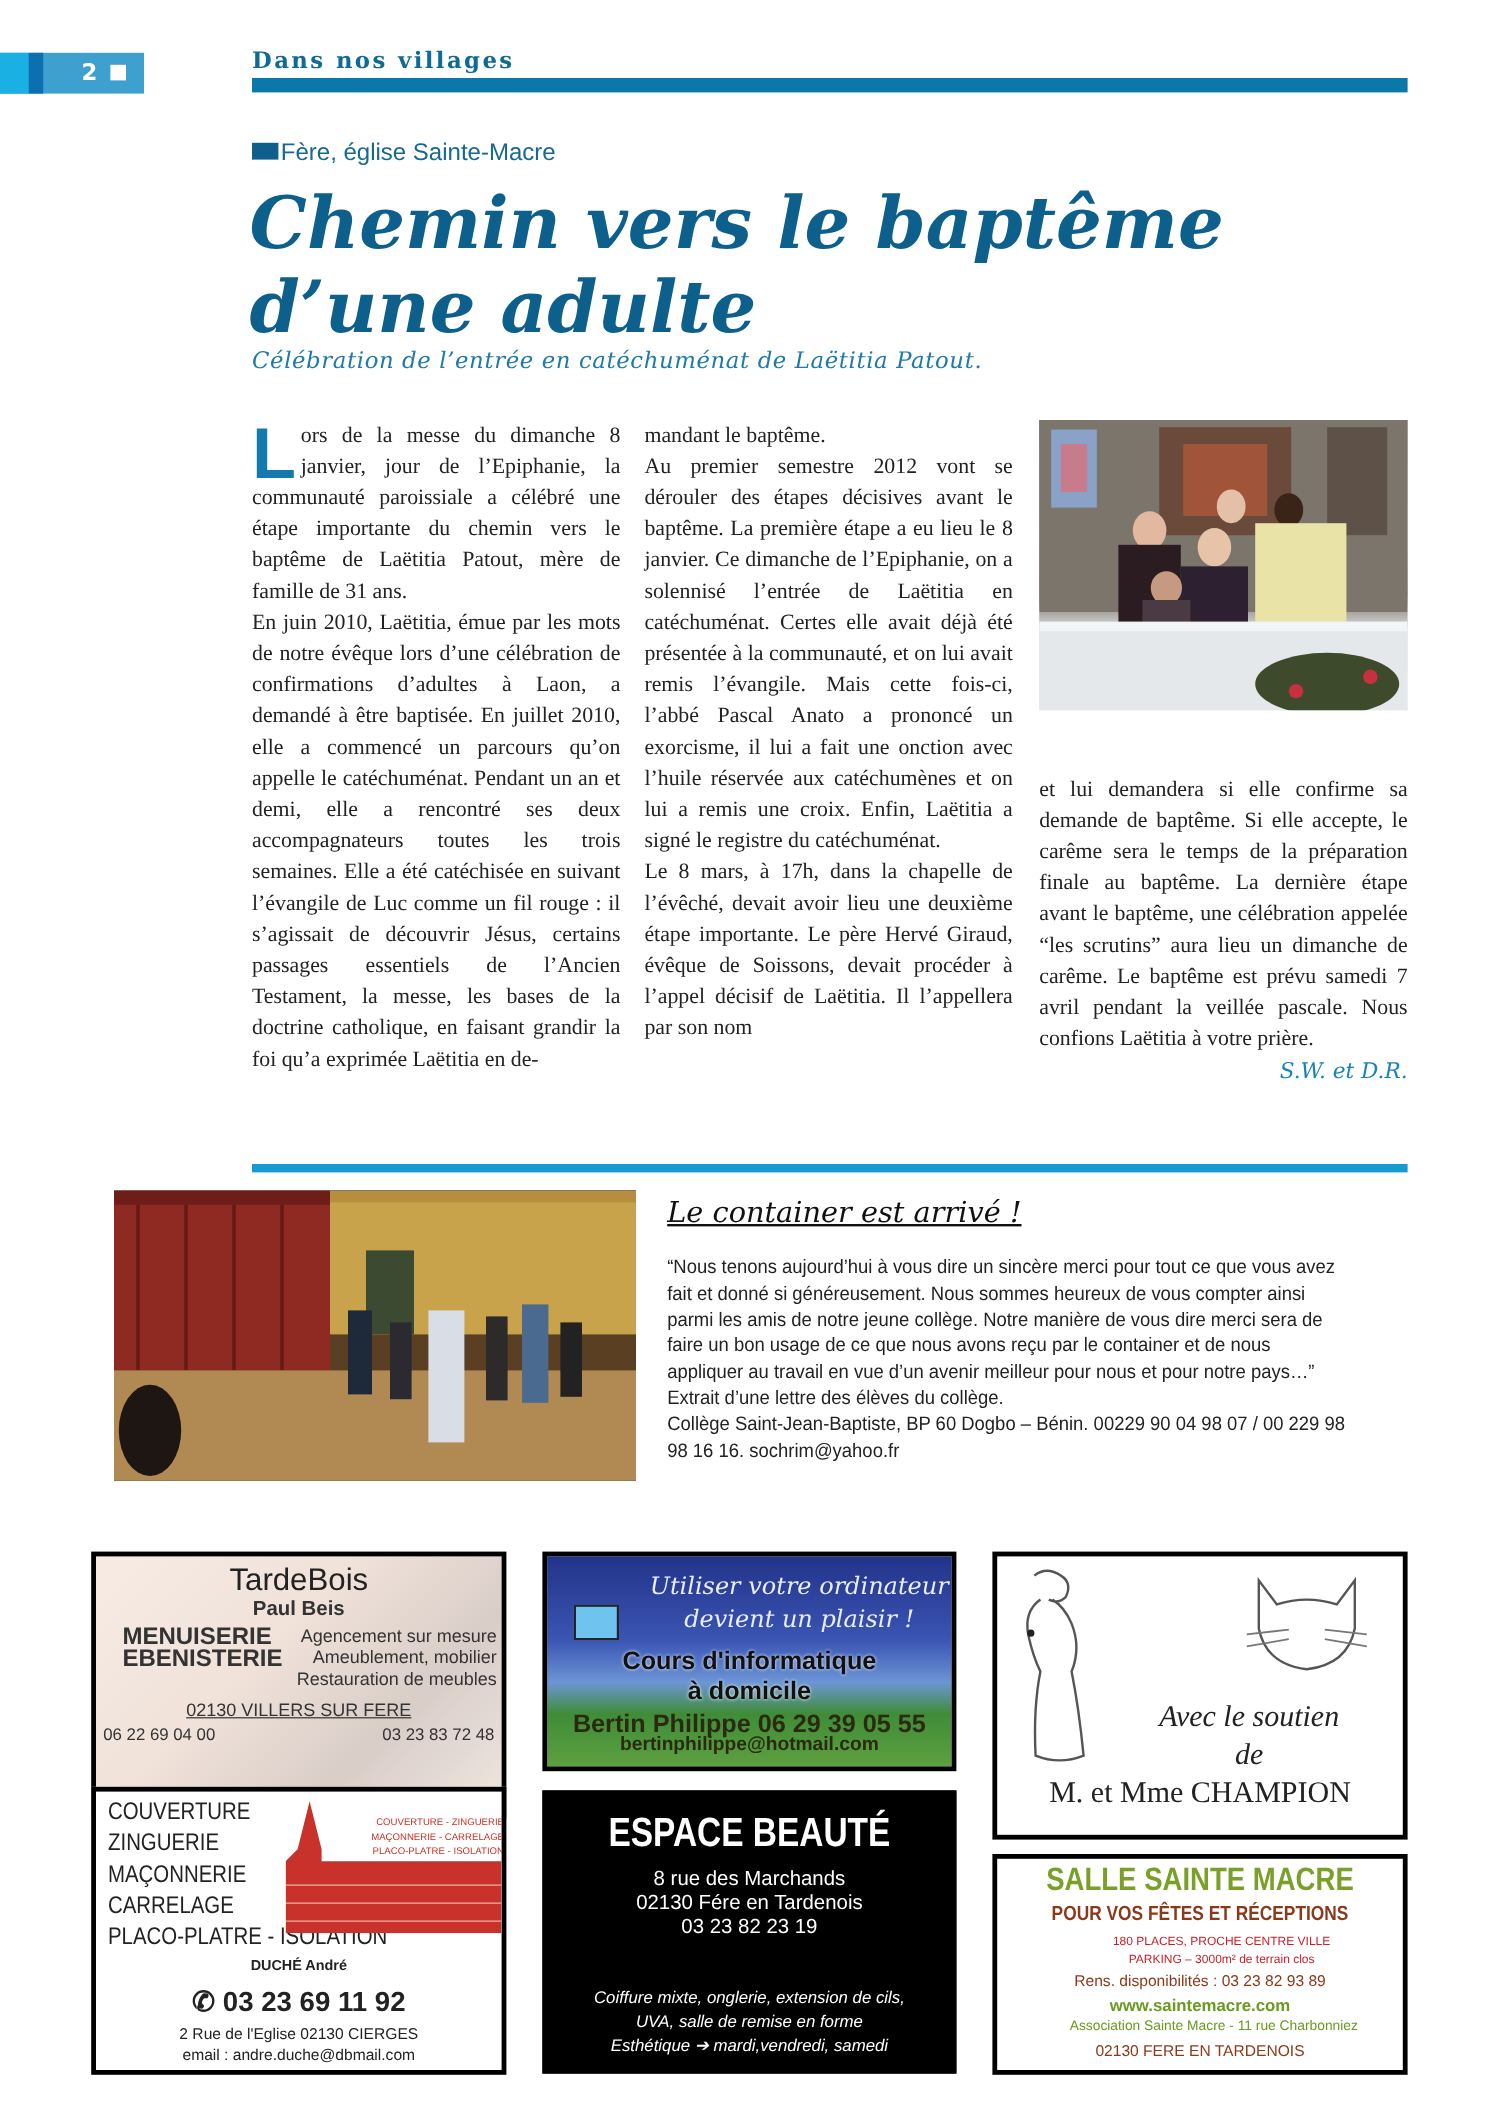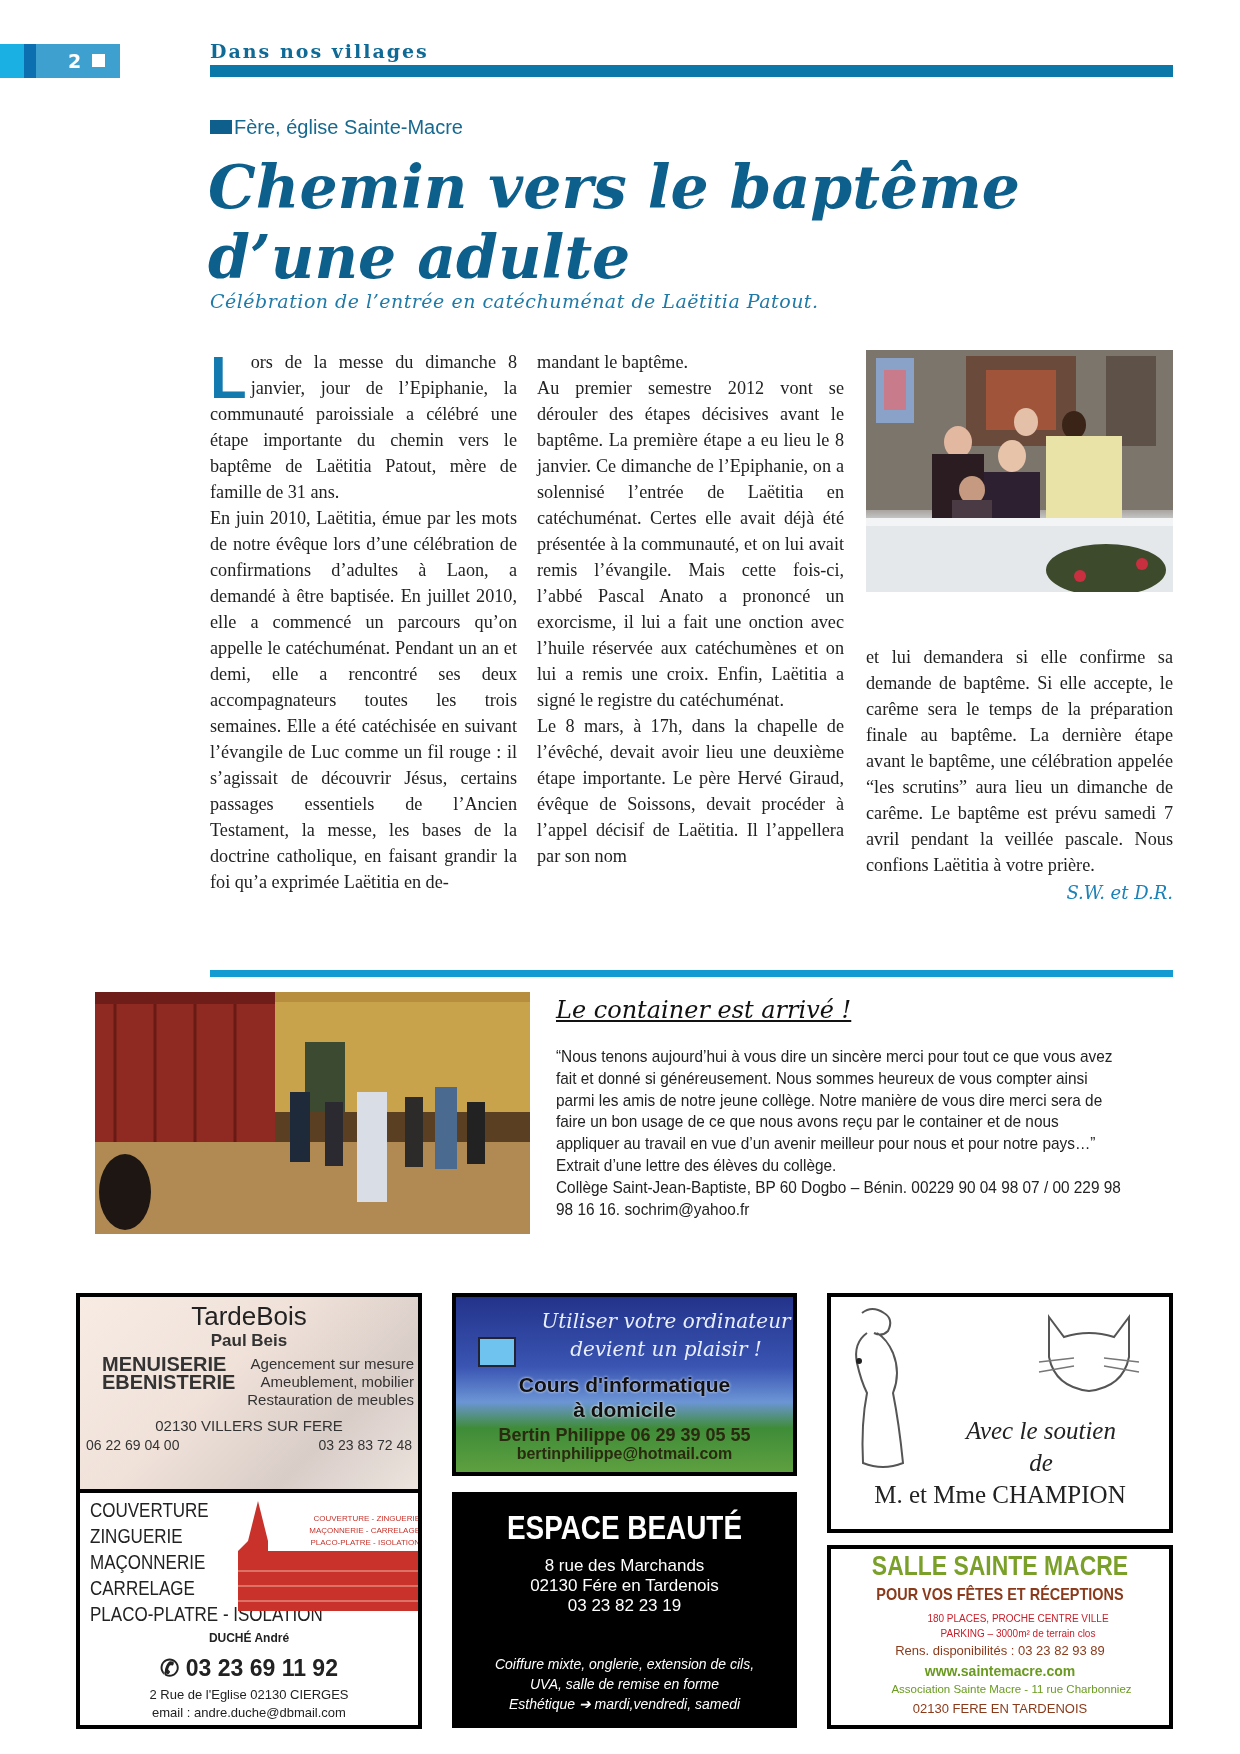--- a/index.html
+++ b/index.html
@@ -136,35 +136,35 @@
   <div class="cnt" style="top:34px;font-size:17px;font-weight:bold;color:#333;">Paul Beis</div>
   <div class="abs" style="left:6px;top:58px;font-size:20px;font-weight:bold;color:#333;line-height:18px;margin-left:16px;">
     <div>MENUISERIE</div>
     <div>EBENISTERIE</div>
   </div>
   <div class="abs" style="right:4px;top:58px;font-size:15px;color:#333;line-height:18px;text-align:right;">
     <div>Agencement sur mesure</div>
     <div>Ameublement, mobilier</div>
     <div>Restauration de meubles</div>
   </div>
-  <div class="cnt" style="top:120px;font-size:15px;color:#333;">02130 VILLERS SUR FERE</div>
+  <div class="cnt" style="top:120px;font-size:15px;color:#333;text-decoration:underline;">02130 VILLERS SUR FERE</div>
   <div class="abs" style="left:6px;top:140px;font-size:14px;color:#333;">06 22 69 04 00</div>
   <div class="abs" style="right:6px;top:140px;font-size:14px;color:#333;">03 23 83 72 48</div>
   <div class="cnt" style="top:158px;font-size:14px;color:#333;margin-top:32px;">tardebois@hotmail.fr</div>
 </div>
 
 <div id="ad-info" class="ad">
   <div class="abs" style="left:22px;top:40px;width:34px;height:26px;background:#6fc3ef;border:2px solid #223;"></div>
   <div class="abs" style="left:80px;top:10px;width:260px;text-align:center;font:italic 20px 'DejaVu Serif',serif;color:#e8eefc;line-height:28px;">
     <div>Utiliser votre ordinateur</div>
     <div>devient un plaisir !</div>
   </div>
   <div class="cnt" style="top:76px;font-size:21px;font-weight:bold;color:#111;text-shadow:0 0 3px #fff;">Cours d'informatique</div>
   <div class="cnt" style="top:101px;font-size:21px;font-weight:bold;color:#111;text-shadow:0 0 3px #fff;">à domicile</div>
-  <div class="cnt" style="top:128px;font-size:18px;font-weight:bold;color:#2a2a10;">Bertin Philippe 06 29 39 05 55</div>
+  <div class="cnt" style="top:128px;font-size:21px;font-weight:bold;color:#2a2a10;">Bertin Philippe 06 29 39 05 55</div>
   <div class="cnt" style="top:148px;font-size:16px;font-weight:bold;color:#2a2a10;">bertinphilippe@hotmail.com</div>
 </div>
 
 <div id="ad-champion" class="ad">
   <svg class="abs" style="left:6px;top:6px;" width="90" height="180" viewBox="0 0 90 180">
     <path d="M25 10 q10 -8 22 0 q10 6 4 18 q-6 6 -14 2 M30 30 q-14 10 -10 30 q4 18 10 30 q-6 30 -4 70 q20 8 40 0 q-4 -40 -10 -70 q8 -20 0 -40 q-6 -14 -16 -20" fill="none" stroke="#555" stroke-width="2"></path>
     <circle cx="22" cy="58" r="3" fill="#222"></circle>
   </svg>
   <svg class="abs" style="right:20px;top:10px;" width="120" height="90" viewBox="0 0 120 90">
     <path d="M20 10 l15 20 q25 -8 50 0 l15 -20 l0 40 q-6 30 -40 34 q-34 -4 -40 -34 z" fill="none" stroke="#555" stroke-width="2"></path>

